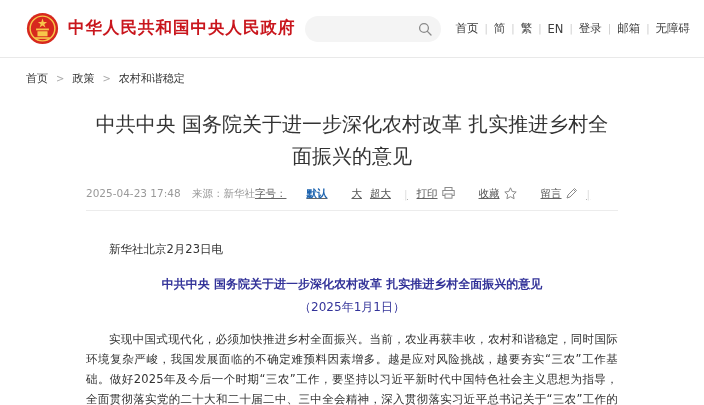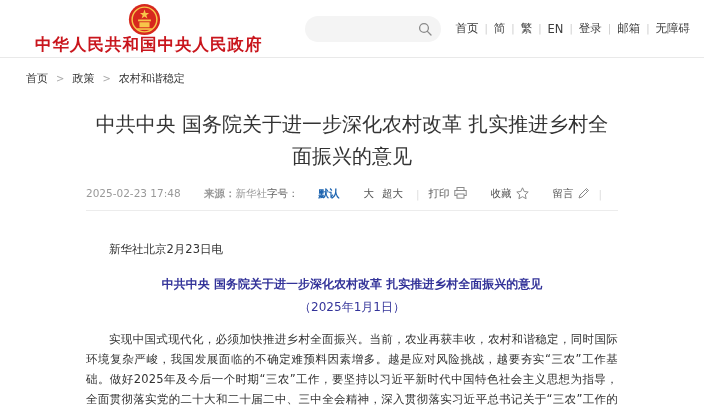--- a/index.html
+++ b/index.html
@@ -2,21 +2,21 @@
 <html><head>
 <meta charset="utf-8">
 <style>
   * { margin:0; padding:0; box-sizing:border-box; }
   html,body { width:704px; height:405px; overflow:hidden; background:#fff;
     font-family:"DejaVu Sans","Liberation Sans",sans-serif; }
 
   
   .header { height:58px; display:flex; align-items:center; padding:0 14px 0 26px;
     border-bottom:1px solid #e9e9e9; background:#fff; }
-  .logo-wrap { display:flex; align-items:center;flex-direction:column; }
+  .logo-wrap { display:flex; align-items:center; }
   .emblem { width:33px; height:33px; flex:0 0 auto; }
   .site-id { margin-left:9px; }
   .site-title { color:#c9161d; font-size:16.5px; font-weight:bold; letter-spacing:1px; line-height:1.15; }
   .site-url { font-size:9px; color:#9a9a9a; margin-top:2px; letter-spacing:.5px; }
   .site-url .gov { color:#c9161d; font-weight:bold; }
   .search-pill { margin-left:auto; width:136px; height:26px; background:#f4f4f4;
     border-radius:13px; display:flex; align-items:center; justify-content:flex-end;
     padding-right:9px; border:none; }
   .search-pill input { border:none; background:transparent; outline:none; flex:1;
     font-size:11px; padding-left:12px; color:#333; min-width:0; }
@@ -28,22 +28,22 @@
   .breadcrumb { padding:13px 0 0 26px; font-size:11px; color:#333; display:flex; align-items:center; }
   .breadcrumb .crumb { cursor:pointer; }
   .breadcrumb .chev { color:#aaa; margin:0 8px; font-size:10px; }
 
   
   .article { width:532px; margin:0 auto; }
   .article-title { margin-top:22px; text-align:center; font-size:20px; color:#333;
     line-height:1.6; font-weight:500; }
   .meta-row { margin-top:15px; display:flex; align-items:center; font-size:10.5px; color:#999; }
   .meta-left { white-space:nowrap; }
-  .meta-left .src { margin-left:20px;font-weight:bold; }
-  .toolbar { margin-left:auto; padding-right:62px; display:flex; align-items:center; white-space:nowrap; color:#666; }
+  .meta-left .src { margin-left:8px; }
+  .toolbar { margin-left:auto; padding-right:62px; display:flex; align-items:center; white-space:nowrap; color:#666;text-decoration:underline; }
   .toolbar .lbl { color:#666; }
   .toolbar .fz-default { color:#1d64b0; font-weight:bold; margin:0 20px; cursor:pointer; }
   .toolbar .fz { margin:0 4px; cursor:pointer; color:#555; }
   .toolbar .bar { color:#ddd; margin:0 9px; }
   .toolbar .tool { display:flex; align-items:flex-start; cursor:pointer; color:#555; }
   .toolbar .tool + .tool { margin-left:24px; }
   .toolbar .tico { margin-left:4px; display:inline-flex; }
   .rule { border-bottom:1px solid #ececec; margin-top:9px; }
 
   .body-text { margin-top:28px; font-size:11.5px; color:#333; line-height:20px; }
@@ -107,21 +107,21 @@
   <span class="crumb">政策</span>
   <span class="chev">&gt;</span>
   <span class="crumb">农村和谐稳定</span>
 </div>
 
 <div class="article">
   <h1 class="article-title">中共中央 国务院关于进一步深化农村改革 扎实推进乡村全面振兴的意见</h1>
 
   <div class="meta-row">
     <div class="meta-left">
-      <span>2025-02-23 17:48</span>
+      <span>2025-04-23 17:48</span>
       <span class="src">来源：</span><span>新华社</span>
     </div>
     <div class="toolbar">
       <span class="lbl">字号：</span>
       <span class="fz-default">默认</span>
       <span class="fz">大</span>
       <span class="fz">超大</span>
       <span class="bar">|</span>
       <span class="tool">
         <span>打印</span>

